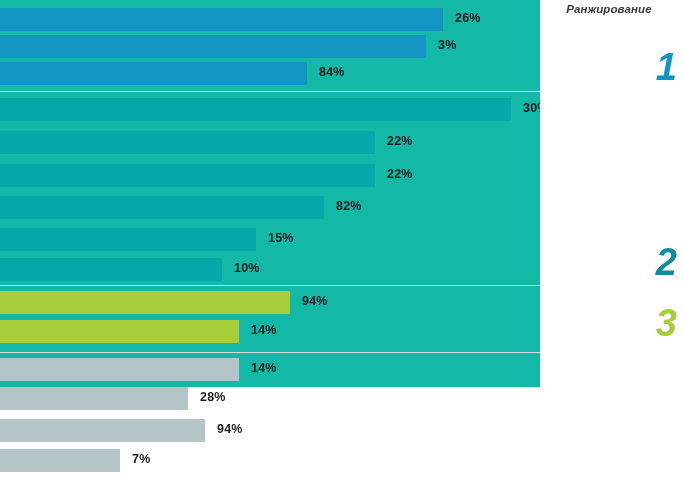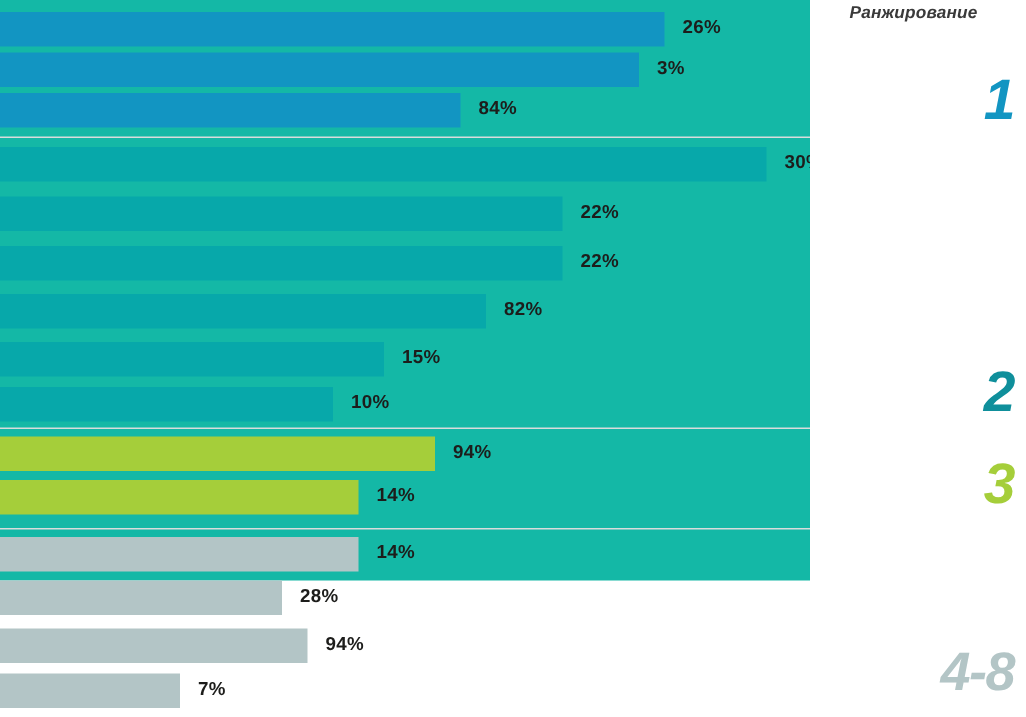--- a/index.html
+++ b/index.html
@@ -161,16 +161,15 @@
   </div>
 
   <div class="rank-rail">
     <div class="rail-title">
       <div>Ранжирование</div>
     </div>
 
     <div class="rank-number" style="top:48px;color:#1295c2">1</div>
     <div class="rank-number" style="top:243px;color:#0f8f9b">2</div>
     <div class="rank-number" style="top:304px;color:#a5ce3a">3</div>
-    <div class="rank-number wide" style="top:429px;color:#b3c5c6">4-8</div>
   </div>
 
 </div>
 
 </body></html>

